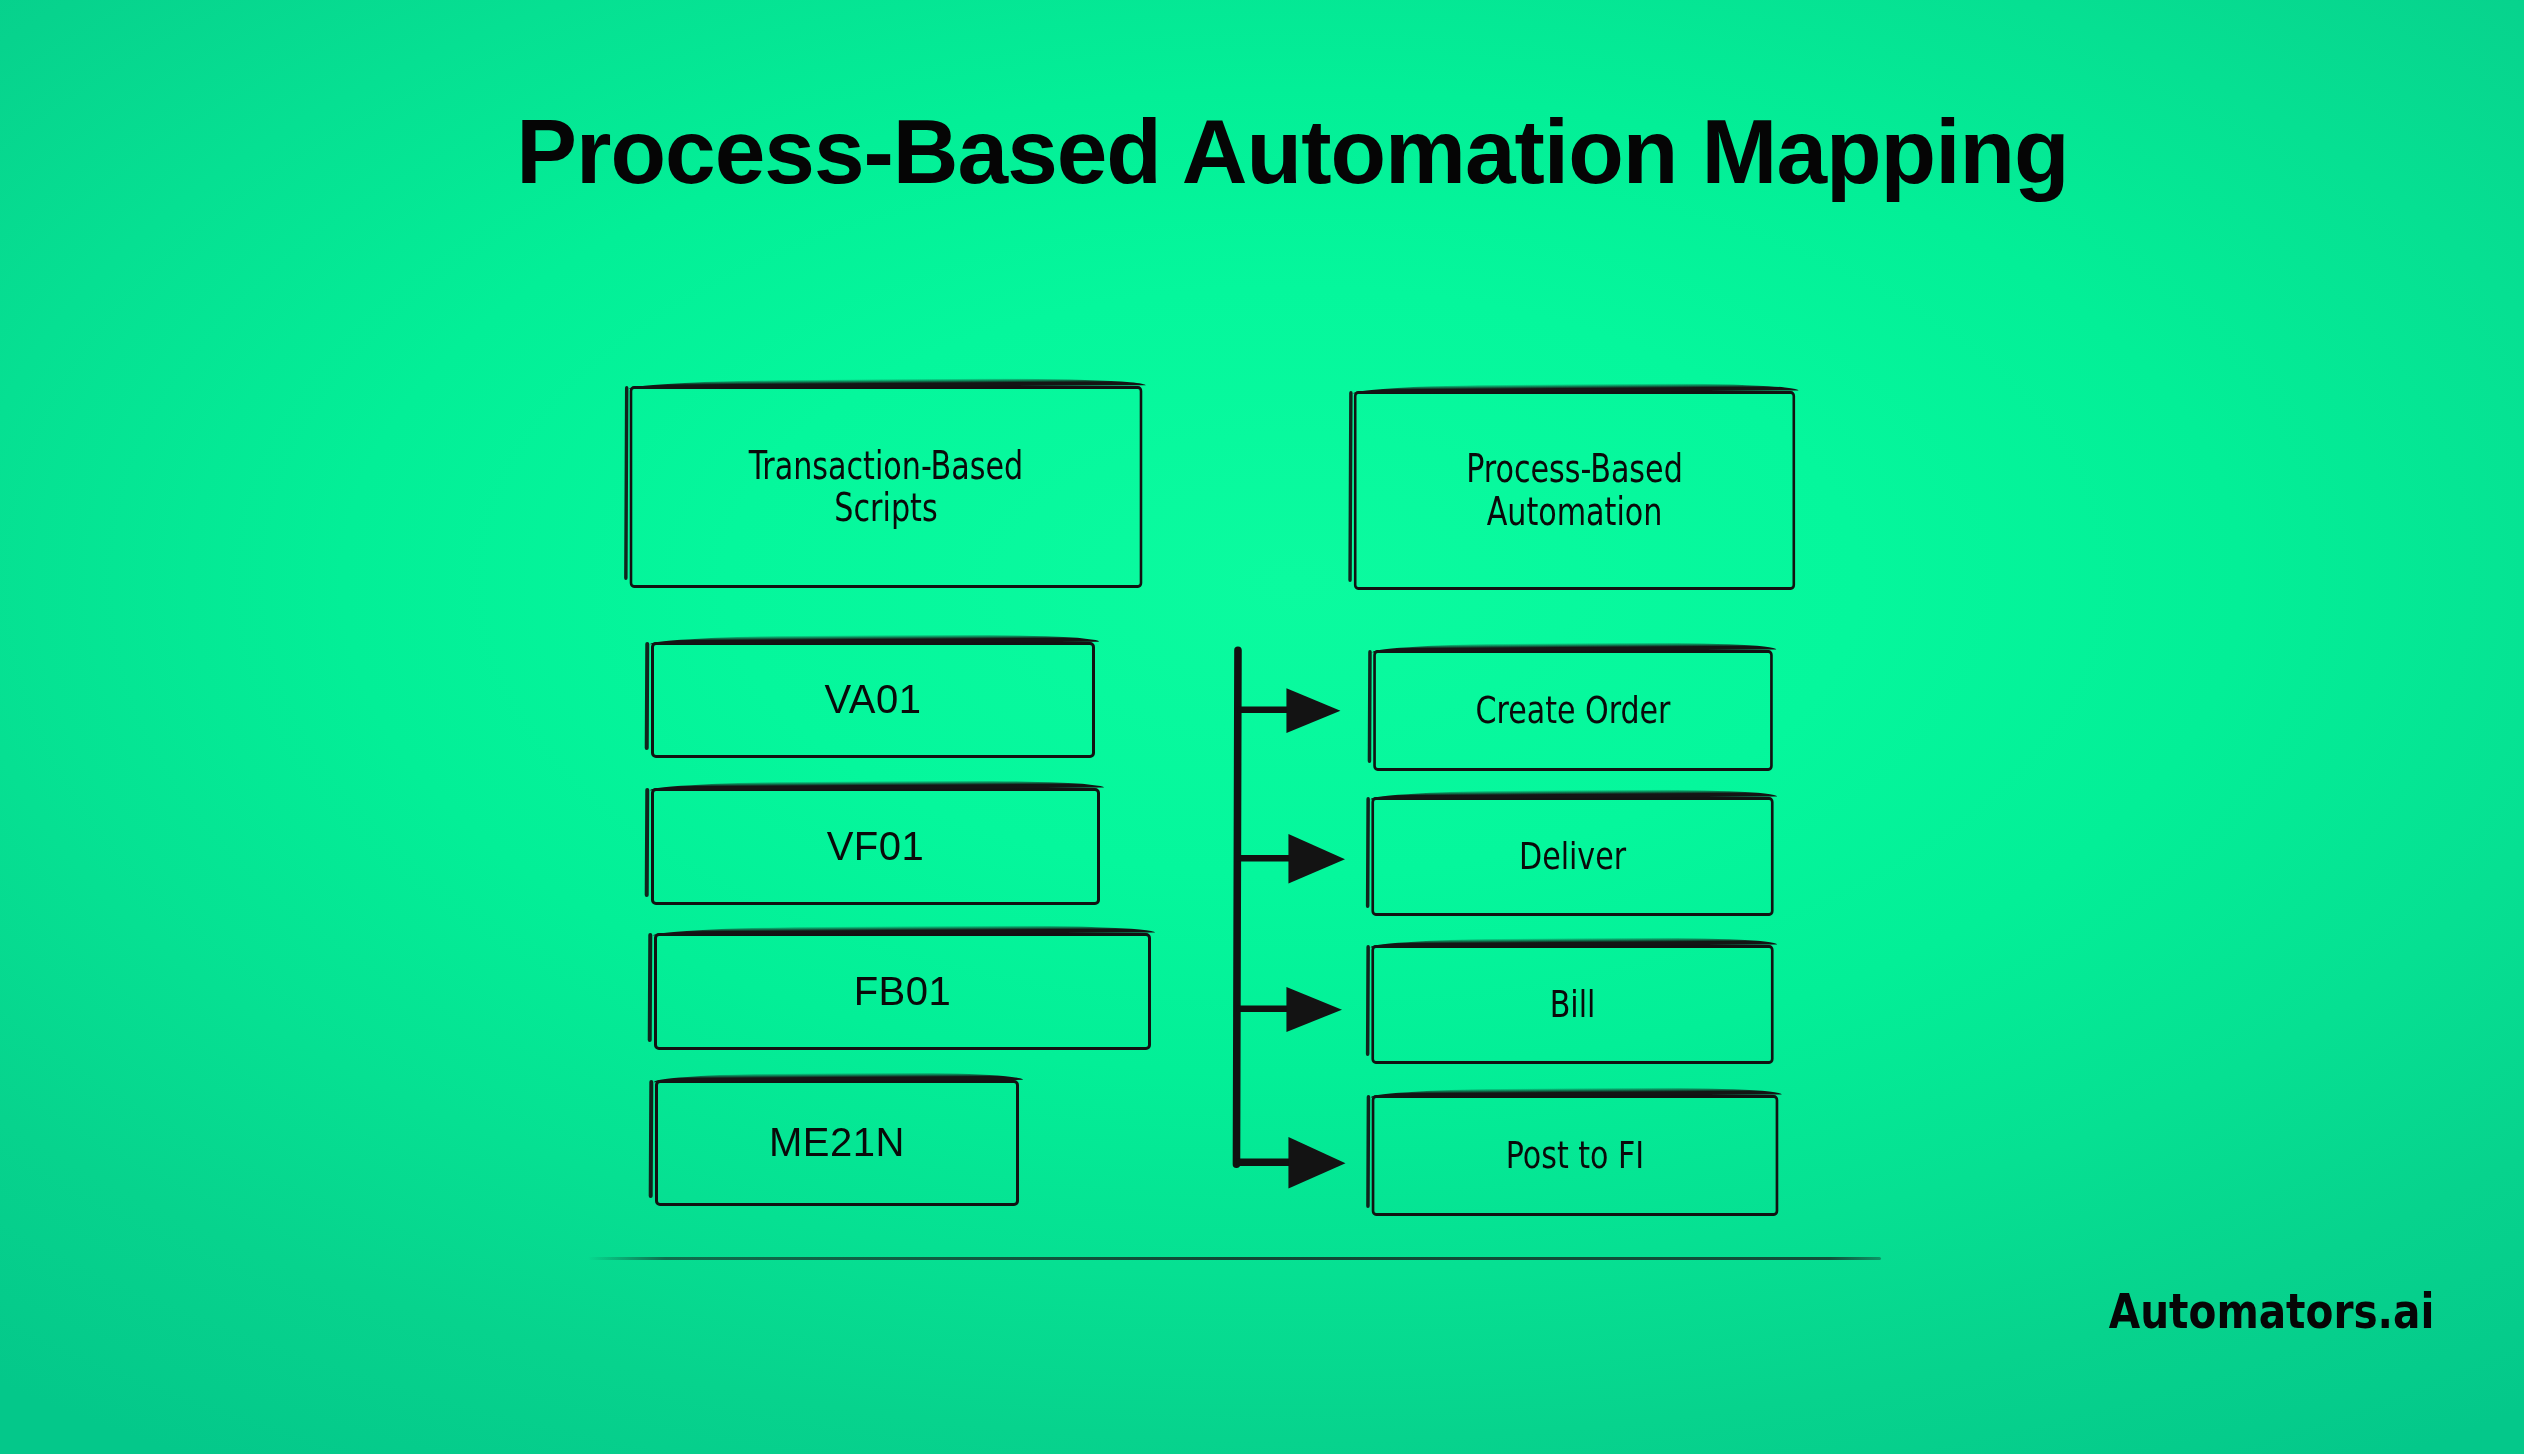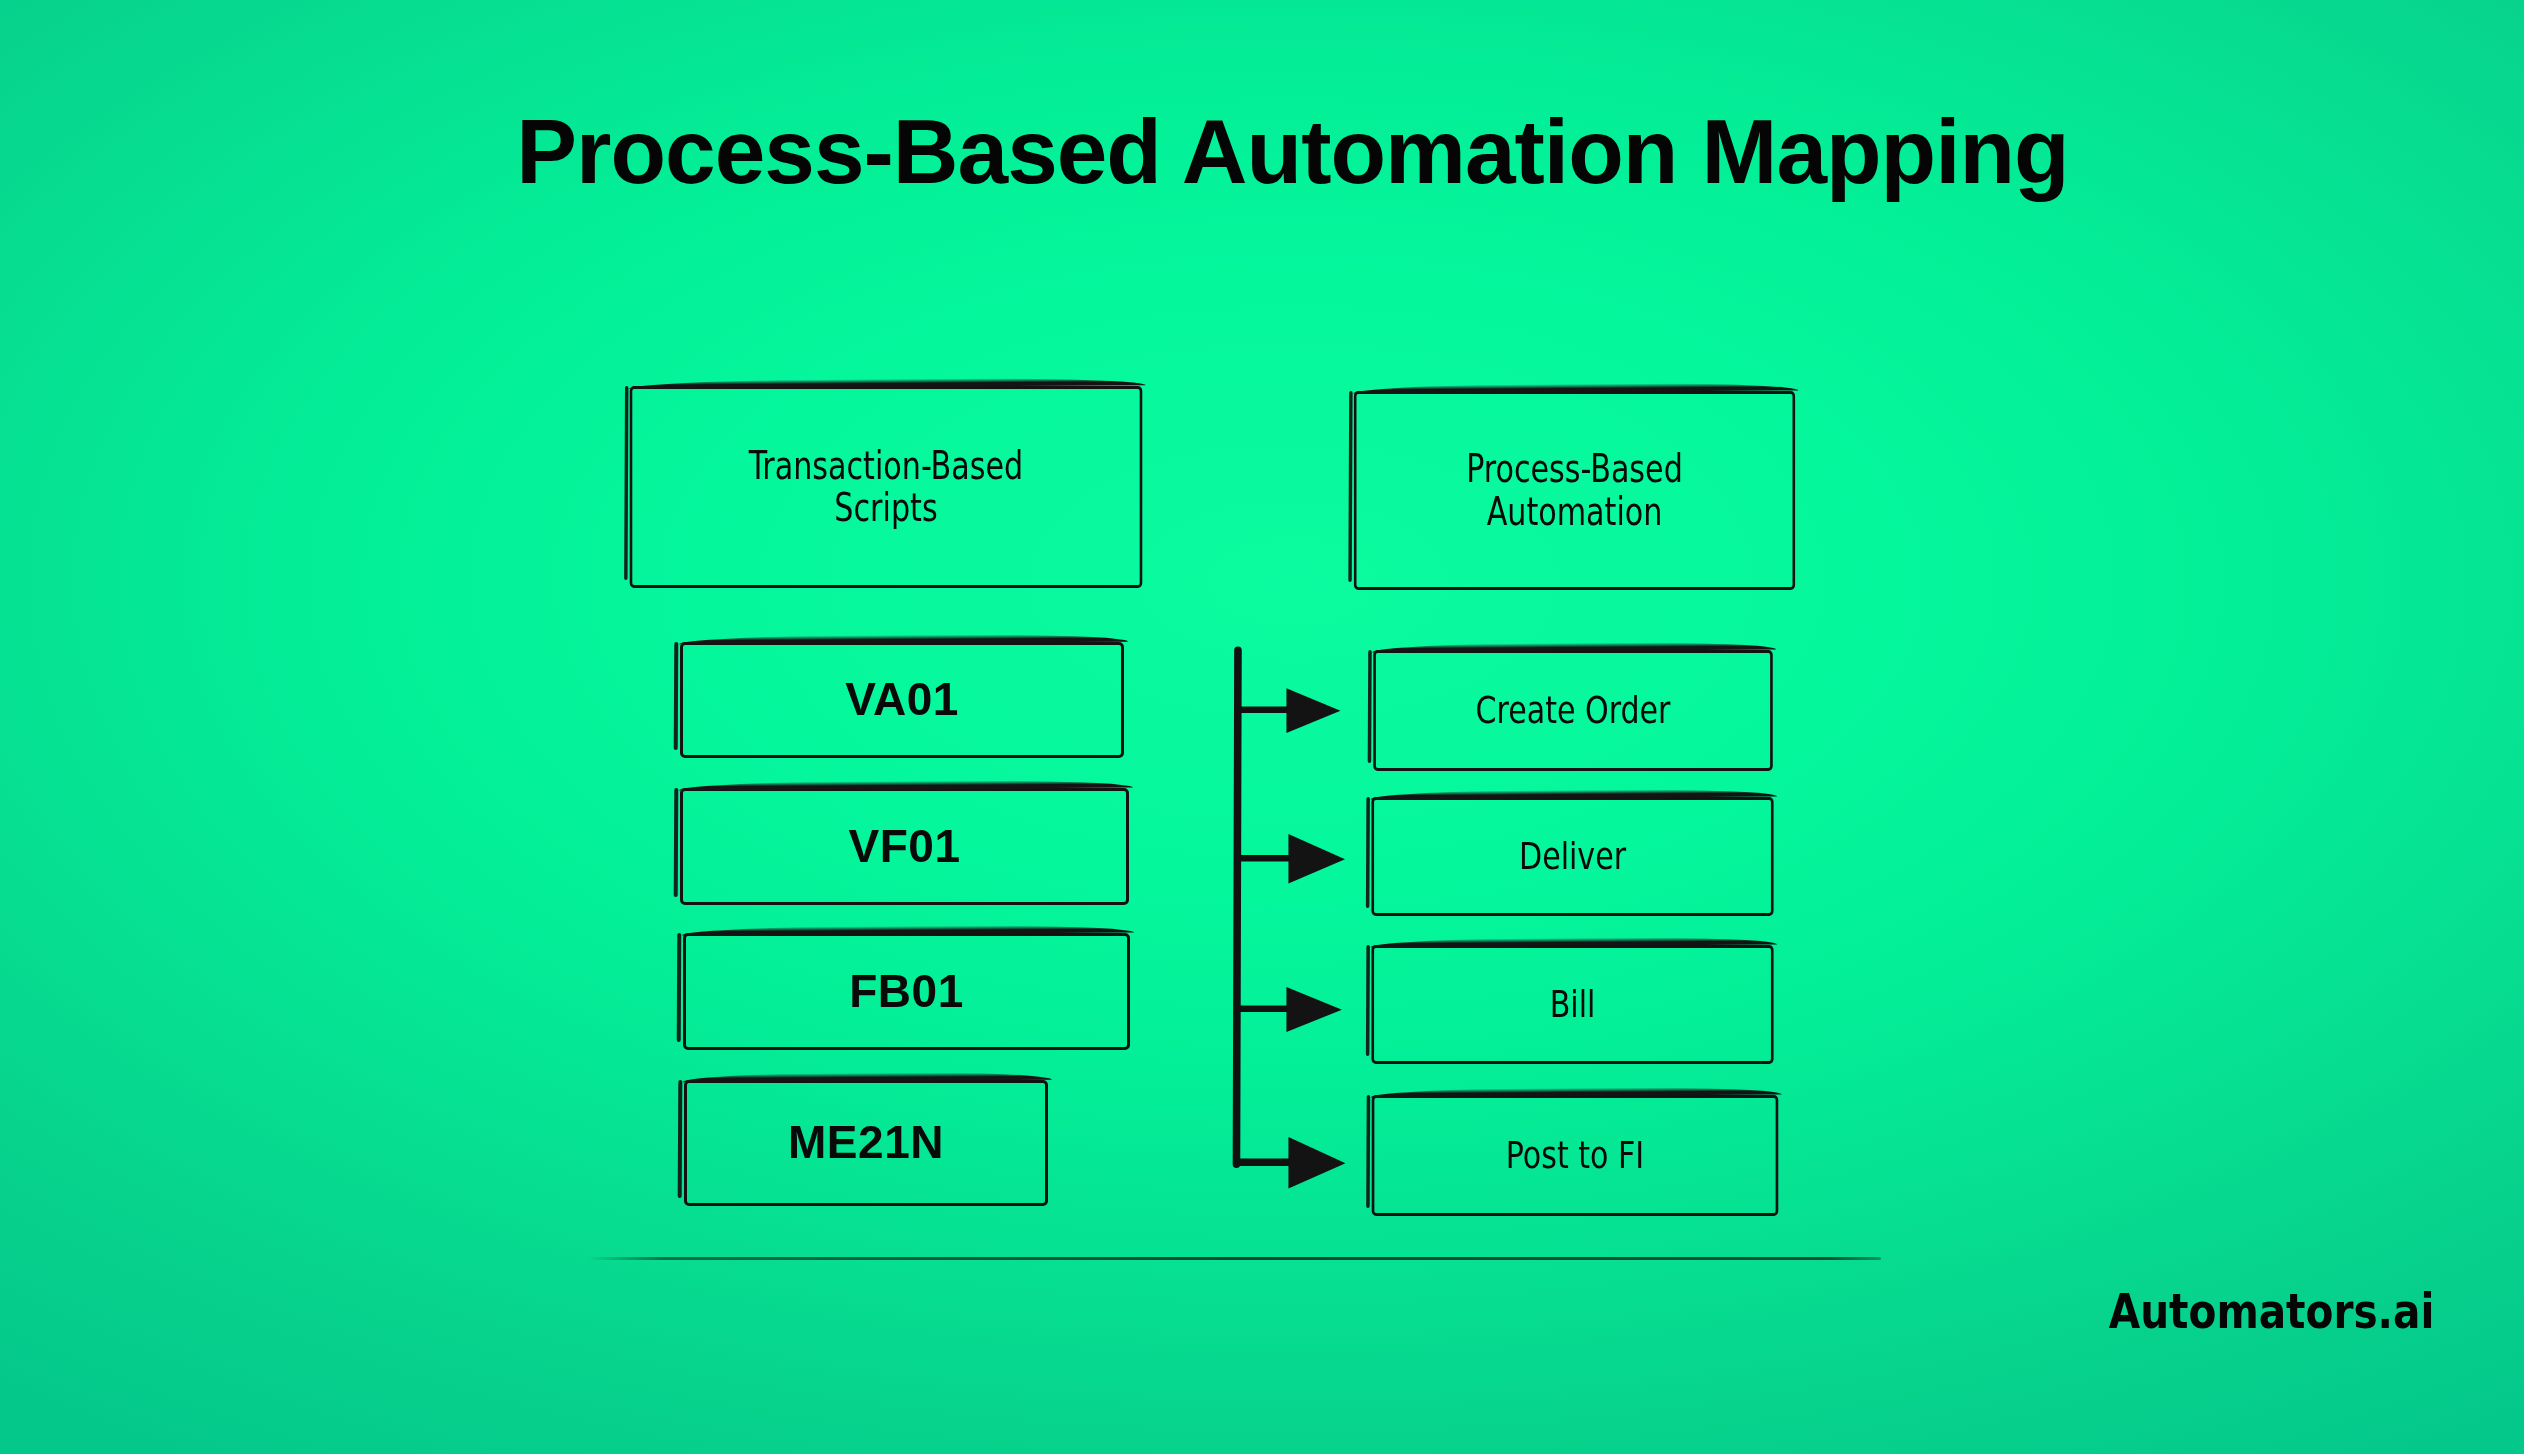--- a/index.html
+++ b/index.html
@@ -83,24 +83,23 @@
   .header-box {
     font-size: 39px;
     font-weight: 400;
     font-family: "Liberation Sans Narrow", "DejaVu Sans Condensed", "Liberation Sans", sans-serif;
     transform: scaleX(0.86);
   }
   .header-box .hb-inner { display: block; }
 
   
   .code-box {
-    font-size: 46px;
-    font-weight: 700;
+    font-size: 40px;
+    font-weight: 400;
     letter-spacing: 0.5px;
-    margin-left: 29px;
   }
 
   
   .proc-box {
     font-size: 38px;
     font-weight: 400;
     font-family: "Liberation Sans Narrow", "DejaVu Sans Condensed", "Liberation Sans", sans-serif;
     transform: scaleX(0.88);
   }
 
@@ -162,21 +161,21 @@
   </div>
 
   <div class="sketch-box code-box" style="left:651px; top:642px; width:444px; height:116px;">
     <span>VA01</span>
   </div>
 
   <div class="sketch-box code-box" style="left:651px; top:788px; width:449px; height:117px;">
     <span>VF01</span>
   </div>
 
-  <div class="sketch-box code-box" style="left:654px; top:933px; width:447px; height:117px;">
+  <div class="sketch-box code-box" style="left:654px; top:933px; width:497px; height:117px;">
     <span>FB01</span>
   </div>
 
   <div class="sketch-box code-box" style="left:655px; top:1080px; width:364px; height:126px;">
     <span>ME21N</span>
   </div>
 
   <div class="sketch-box proc-box" style="left:1346px; top:650px; width:454px; height:121px;">
     <span>Create Order</span>
   </div>

